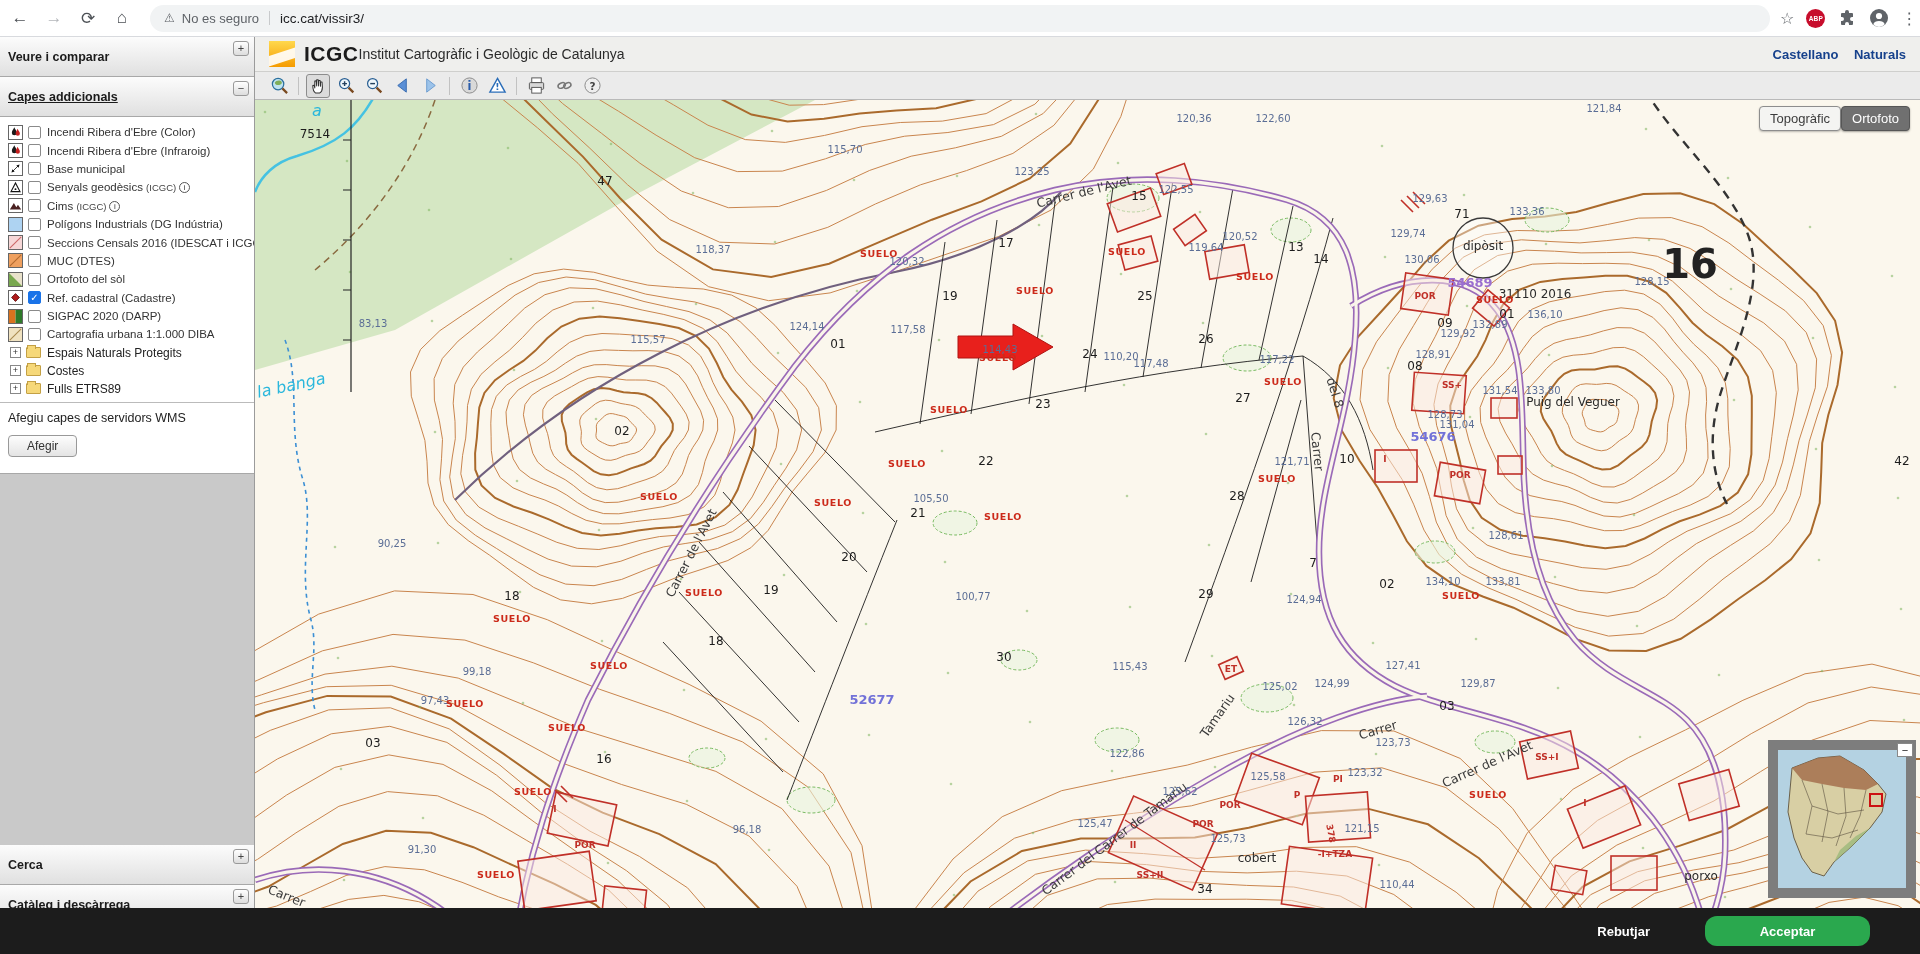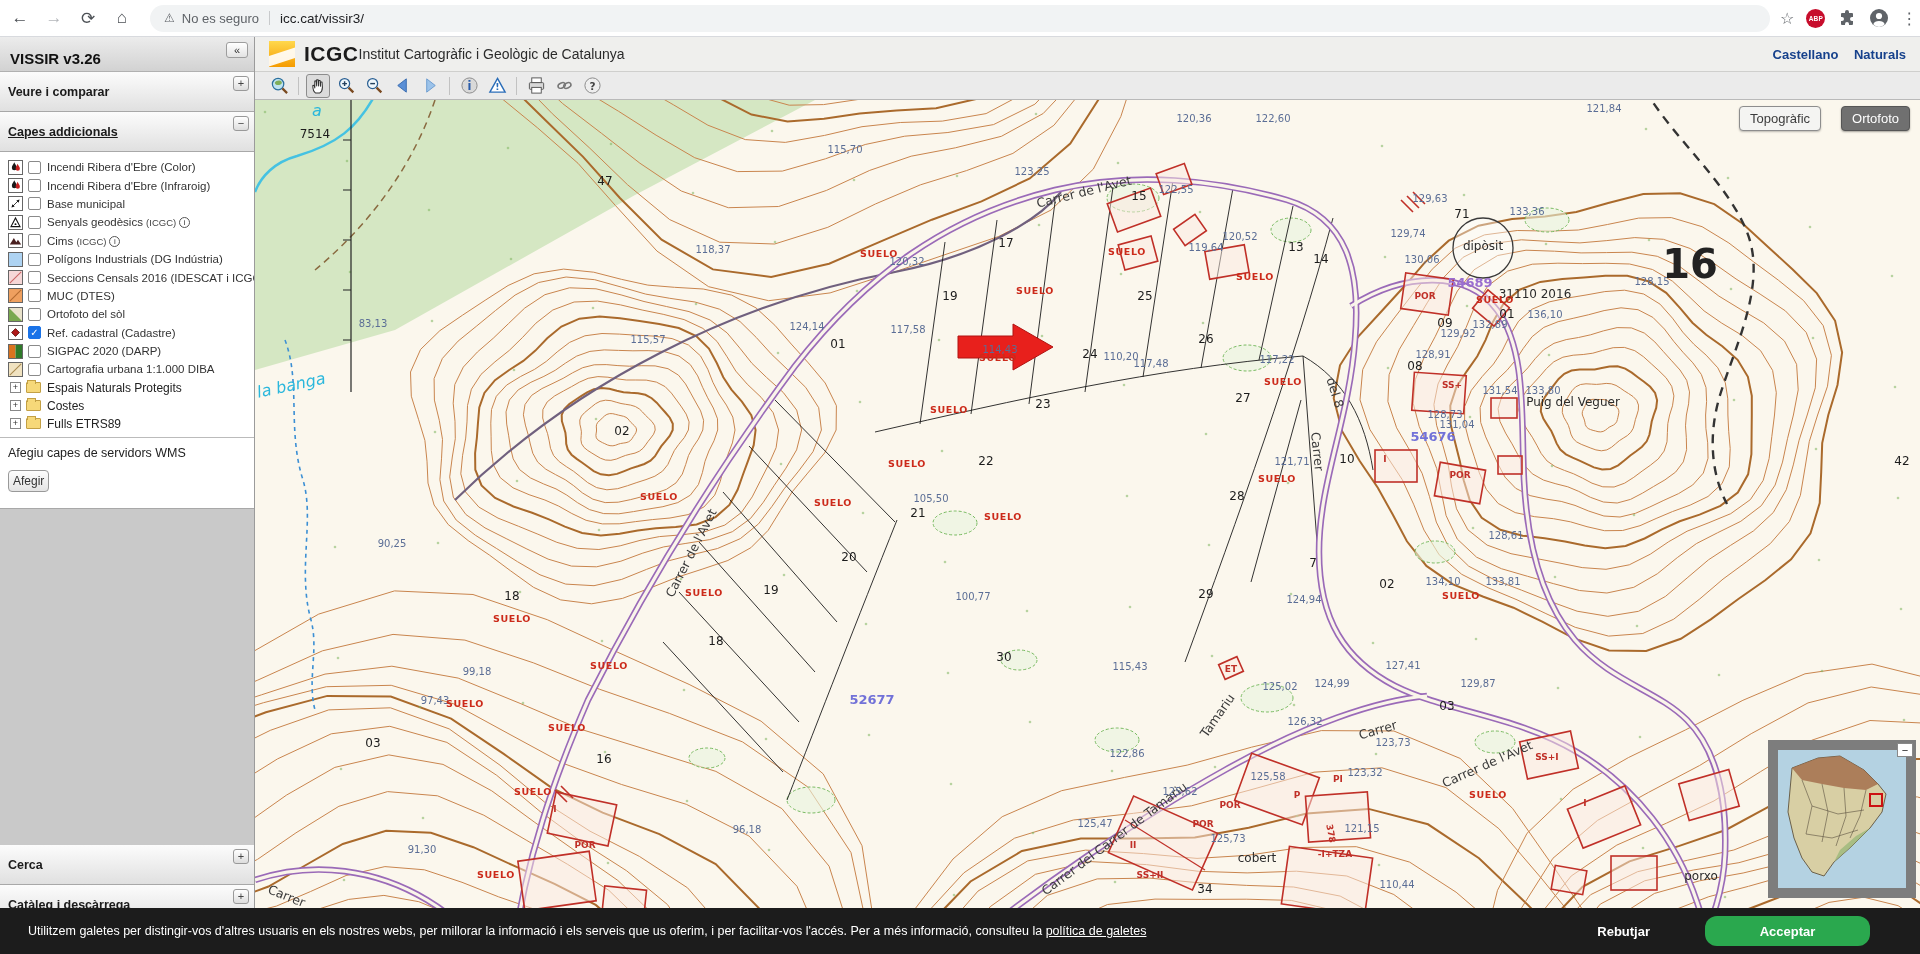--- a/index.html
+++ b/index.html
@@ -34,21 +34,21 @@
   .cb.on{background:#1a73e8;border-color:#1a73e8}
   .llabel{font-size:11.5px;color:#333;margin-left:6px;white-space:nowrap;cursor:pointer}
   .llabel .sfx{font-size:9.5px;color:#444}
   .inf{display:inline-block;width:11px;height:11px;border:1px solid #555;border-radius:50%;font-size:8px;line-height:10px;text-align:center;color:#333;margin-left:3px;vertical-align:1px;cursor:pointer}
   .frow{height:18px;display:flex;align-items:center;padding-left:10px}
   .plus{width:11px;height:11px;border:1px solid #888;background:#fff;font-size:9px;line-height:9px;text-align:center;color:#333;flex:none;cursor:pointer}
   .folder{width:15px;height:11px;background:#f6d879;border:1px solid #c3a045;border-radius:1px;margin-left:5px;position:relative;flex:none}
   .folder:before{content:"";position:absolute;left:0;top:-3px;width:7px;height:3px;background:#f6d879;border:1px solid #c3a045;border-bottom:none}
   .flabel{font-size:12px;color:#222;margin-left:6px;cursor:pointer}
   .wms{border-top:1px solid #bbb;margin-top:4px;padding:8px 8px 2px 8px;font-size:12.5px;color:#222}
-  .btn-afegir{margin:8px;padding:3px 4px;font-size:12px;color:#333;background:linear-gradient(#fdfdfd,#e4e4e4);border:1px solid #999;border-radius:4px;cursor:pointer}
+  .btn-afegir{margin:8px;padding:3px 18px;font-size:12px;color:#333;background:linear-gradient(#fdfdfd,#e4e4e4);border:1px solid #999;border-radius:4px;cursor:pointer}
   .accbot{position:absolute;left:0;right:0;top:808px}
   
   .main{position:relative;flex:1;height:100%;display:flex;flex-direction:column}
   .mhead{height:35px;background:#efefed;border-bottom:1px solid #cfcfcd;display:flex;align-items:center;padding:16px 14px;flex:none}
   .logo{width:26px;height:26px;background:linear-gradient(#ffd84d,#f59b00);position:relative;overflow:hidden;flex:none}
   .logo:before{content:"";position:absolute;left:-4px;top:10px;width:40px;height:10px;background:#fff;transform:rotate(-18deg);opacity:.9}
   .mhead .icgc{font-size:21px;font-weight:bold;color:#1c1c1c;letter-spacing:.5px;margin-left:9px}
   .mhead .org{font-size:14px;color:#2b2b2b;}
   .langs{margin-left:auto;font-size:13px;font-weight:bold}
   .langs a{color:#16418c;margin-left:12px;cursor:pointer}
@@ -69,21 +69,21 @@
   .ml-e{fill:#5b6e96;font-size:10px}
   .ml-s{fill:#cc2a1a;font-size:9.5px;font-weight:bold;letter-spacing:.6px}
   .ml-p{fill:#1c1c1c;font-size:12px}
   .ml-st{fill:#3a3a3a;font-size:12.5px}
   .ml-b{fill:#7272d8;font-size:13px;font-weight:bold}
   .ml-pu{fill:#9b6fd0;font-size:13px;font-weight:bold}
   .ml-n{fill:#2b2b2b;font-size:12px}
   .ml-r{fill:#c03028;font-size:9px;font-weight:bold}
   .ml-bk{fill:#222;font-size:40px;font-weight:bold}
   .ml-aq{fill:#2ab7dc;font-size:16px;font-style:italic}
-  .basebtns{position:absolute;top:6px;right:10px;display:flex;gap:20px;z-index:5}
+  .basebtns{position:absolute;top:6px;right:10px;display:flex;gap:0;z-index:5}
   .bb{padding:4px 10px;font-size:13px;border-radius:4px;cursor:pointer}
   .bb.light{background:#f4f4f2;border:1px solid #8d8d8d;color:#3c3c3c;box-shadow:0 1px 2px rgba(0,0,0,.25)}
   .bb.dark{background:#707070;border:1px solid #565656;color:#fff;box-shadow:0 1px 2px rgba(0,0,0,.35)}
   .minimap{position:absolute;left:1513px;top:640px;width:148px;height:158px;background:#7d7d7d;padding:10px;z-index:5}
   .minimap svg{width:128px;height:138px;display:block}
   .mmtoggle{position:absolute;right:3px;top:3px;width:16px;height:14px;background:#fff;border:1px solid #888;font-size:11px;line-height:12px;text-align:center;color:#222;cursor:pointer}
   
   .cookie{position:absolute;left:0;bottom:0;width:1920px;height:46px;background:#1c1c1c;display:flex;align-items:center;padding:0 28px;z-index:100}
   .cookie .msg{font-size:12.5px;color:#fff}
   .cookie a{color:#fff;text-decoration:underline;cursor:pointer}
@@ -115,24 +115,20 @@
         <circle cx="10" cy="8" r="3.1" fill="#fff"></circle>
         <path d="M4.2 16.2a6.2 5 0 0 1 11.6 0A9 9 0 0 1 10 19a9 9 0 0 1-5.8-2.8Z" fill="#fff"></path>
       </svg>
     <span style="font-size:16px;color:#5f6368;cursor:pointer">⋮</span>
   </div>
 </div>
 
 <div class="app">
 
   <aside class="sidebar">
-    <div class="stitle">
-      <b>VISSIR v3.26</b>
-      <span class="collapse">«</span>
-    </div>
     <div class="acc">
       <b>Veure i comparar</b>
       <span class="toggle">+</span>
     </div>
     <div class="acc active">
       <b>Capes addicionals</b>
       <span class="toggle">−</span>
     </div>
     <div class="panel">
       <div id="layer-list">
@@ -830,16 +826,15 @@
           </g>
           <rect x="92" y="44" width="12" height="12" fill="none" stroke="#cc1111" stroke-width="2"></rect>
         </svg>
         <span class="mmtoggle">−</span>
       </div>
     </div>
   </div>
 </div>
 
 <div class="cookie">
-  <span class="msg"><span>Utilitzem galetes per distingir-vos d'altres usuaris en els nostres webs, per millorar la informació i els serveis que us oferim, i per facilitar-vos l'accés. Per a més informació, consulteu la </span><a>política de galetes</a></span>
   <span class="reject">Rebutjar</span>
   <button class="accept">Acceptar</button>
 </div>
 
 </body></html>

